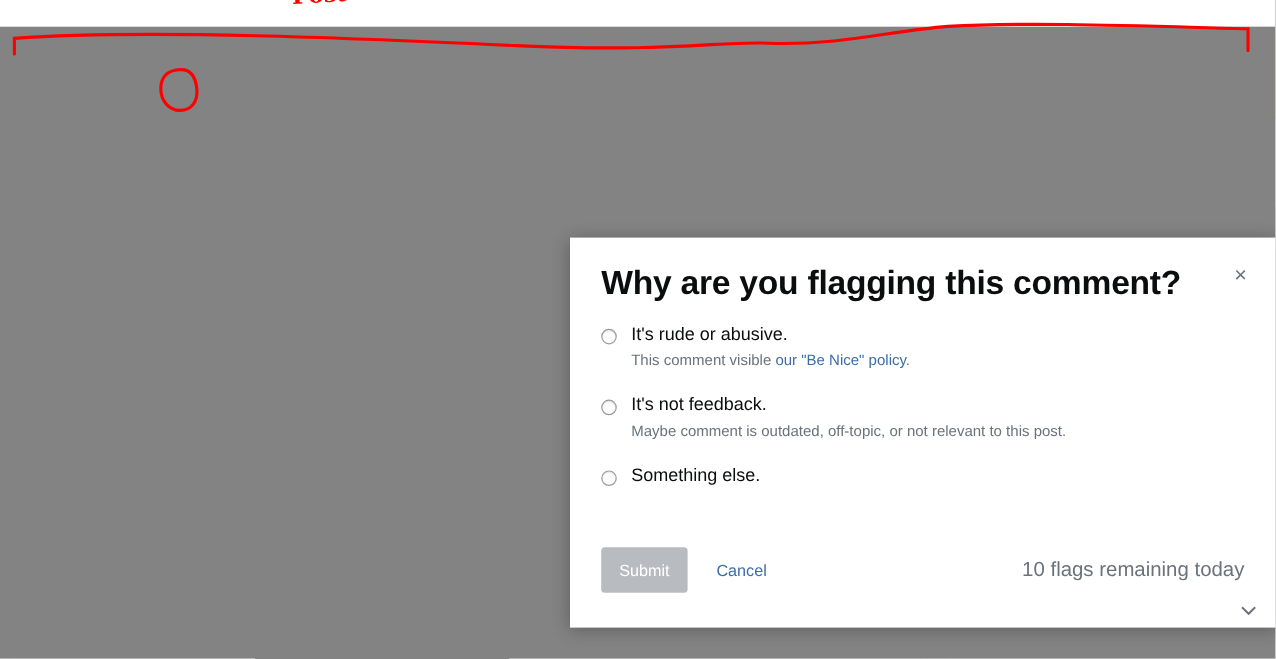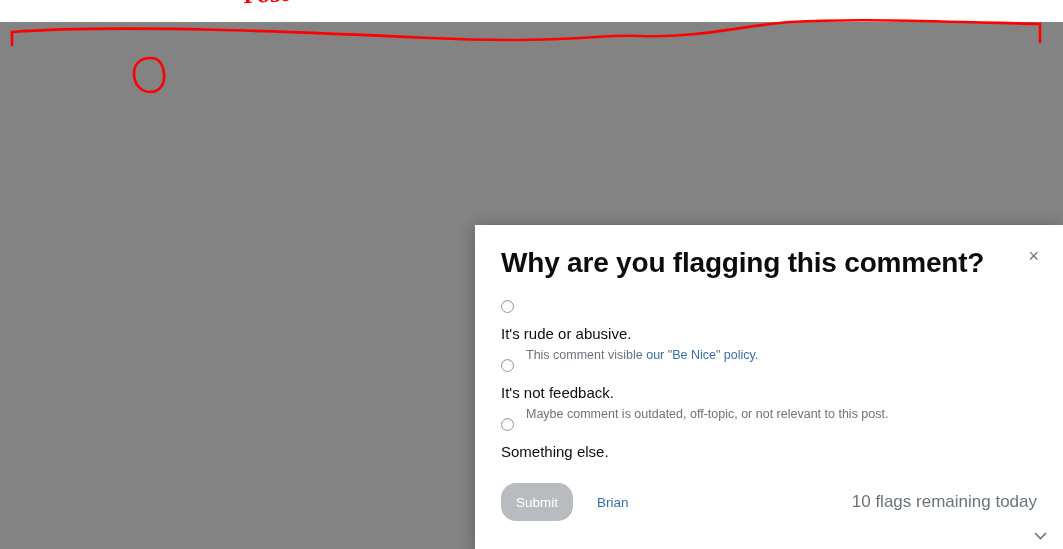--- a/index.html
+++ b/index.html
@@ -112,52 +112,52 @@
   }
   .chat-room{font-size:14px;color:#3b6ea5;letter-spacing:.6px;}
   .side-bottom{
     position:absolute;left:0;top:505px;width:273px;
     display:flex;gap:16px;font-size:13px;color:#3b6ea5;
   }
   .side-bottom .sb-score{color:#6a737c;}
 
   
   #modal{
-    position:absolute;left:475px;top:225px;width:588px;height:325px;
+    position:absolute;left:475px;top:198px;width:588px;height:325px;
     background:#ffffff;z-index:60;
     box-shadow:0 2px 14px rgba(0,0,0,.30);
   }
   .modal-title{
     position:absolute;left:26px;top:22px;
     font-size:28px;font-weight:bold;color:#0c0d0e;letter-spacing:-0.2px;
   }
   .modal-close{
     position:absolute;right:22px;top:20px;font-size:18px;color:#6a737c;
     line-height:1;cursor:pointer;background:none;border:none;padding:2px;
   }
   .opt{position:absolute;left:26px;width:520px;}
-  .opt-row{display:flex;align-items:flex-start;gap:12px;flex-direction:column;}
+  .opt-row{display:flex;align-items:center;gap:12px;}
   .radio{
     flex:0 0 13px;width:13px;height:13px;margin-top:3px;border-radius:50%;
     border:1px solid #9a9a9a;background:#fdfdfd;box-sizing:border-box;
     box-shadow:inset 0 1px 1px rgba(0,0,0,.10);
   }
   .opt-label{font-size:15px;color:#0c0d0e;line-height:18px;}
   .opt-sub{
     margin-left:25px;margin-top:4px;font-size:12.5px;color:#6a737c;line-height:16px;
   }
   .opt-sub a{color:#3b6ea5;text-decoration:none;}
 
   .modal-foot{
     position:absolute;left:26px;top:258px;width:536px;
     display:flex;align-items:center;
   }
   .btn-submit{
     width:72px;height:38px;background:#b8bcc0;color:#ffffff;
-    border:none;border-radius:15px;font-size:13.5px;
+    border:none;border-radius:3px;font-size:13.5px;
     font-family:"Liberation Sans",sans-serif;cursor:default;
   }
   .btn-cancel{
     margin-left:24px;font-size:13.5px;color:#3b6ea5;cursor:pointer;
   }
   .flags-left{
     margin-left:auto;font-size:17px;color:#6a737c;
   }
   .modal-chevron{
     position:absolute;right:16px;bottom:10px;width:13px;height:8px;color:#6a737c;
@@ -297,21 +297,21 @@
       <div class="opt" style="top: 190px;">
         <div class="opt-row">
           <span class="radio"></span>
           <span class="opt-label">Something else.</span>
         </div>
       </div>
     </div>
 
   <div class="modal-foot">
     <button class="btn-submit">Submit</button>
-    <span class="btn-cancel">Brian</span>
+    <span class="btn-cancel">Cancel</span>
     <span class="flags-left">10 flags remaining today</span>
   </div>
 
   <svg class="modal-chevron" viewBox="0 0 13 8">
     <path d="M1 1 L6.5 6.5 L12 1" fill="none" stroke="#6a737c" stroke-width="1.6"></path>
   </svg>
 </div>
 
 <svg id="annot" viewBox="0 0 1063 549">
 

